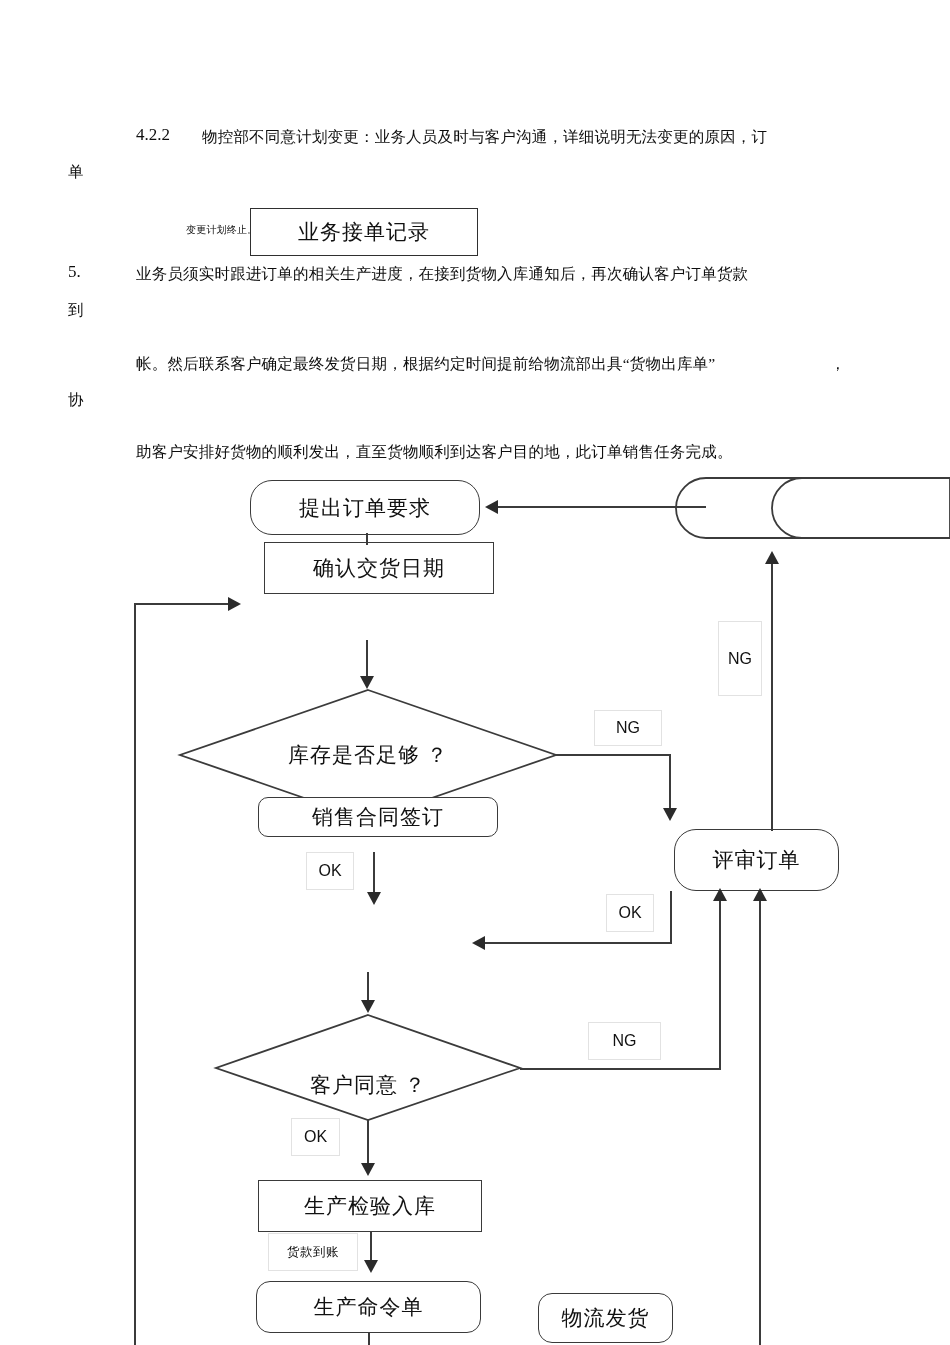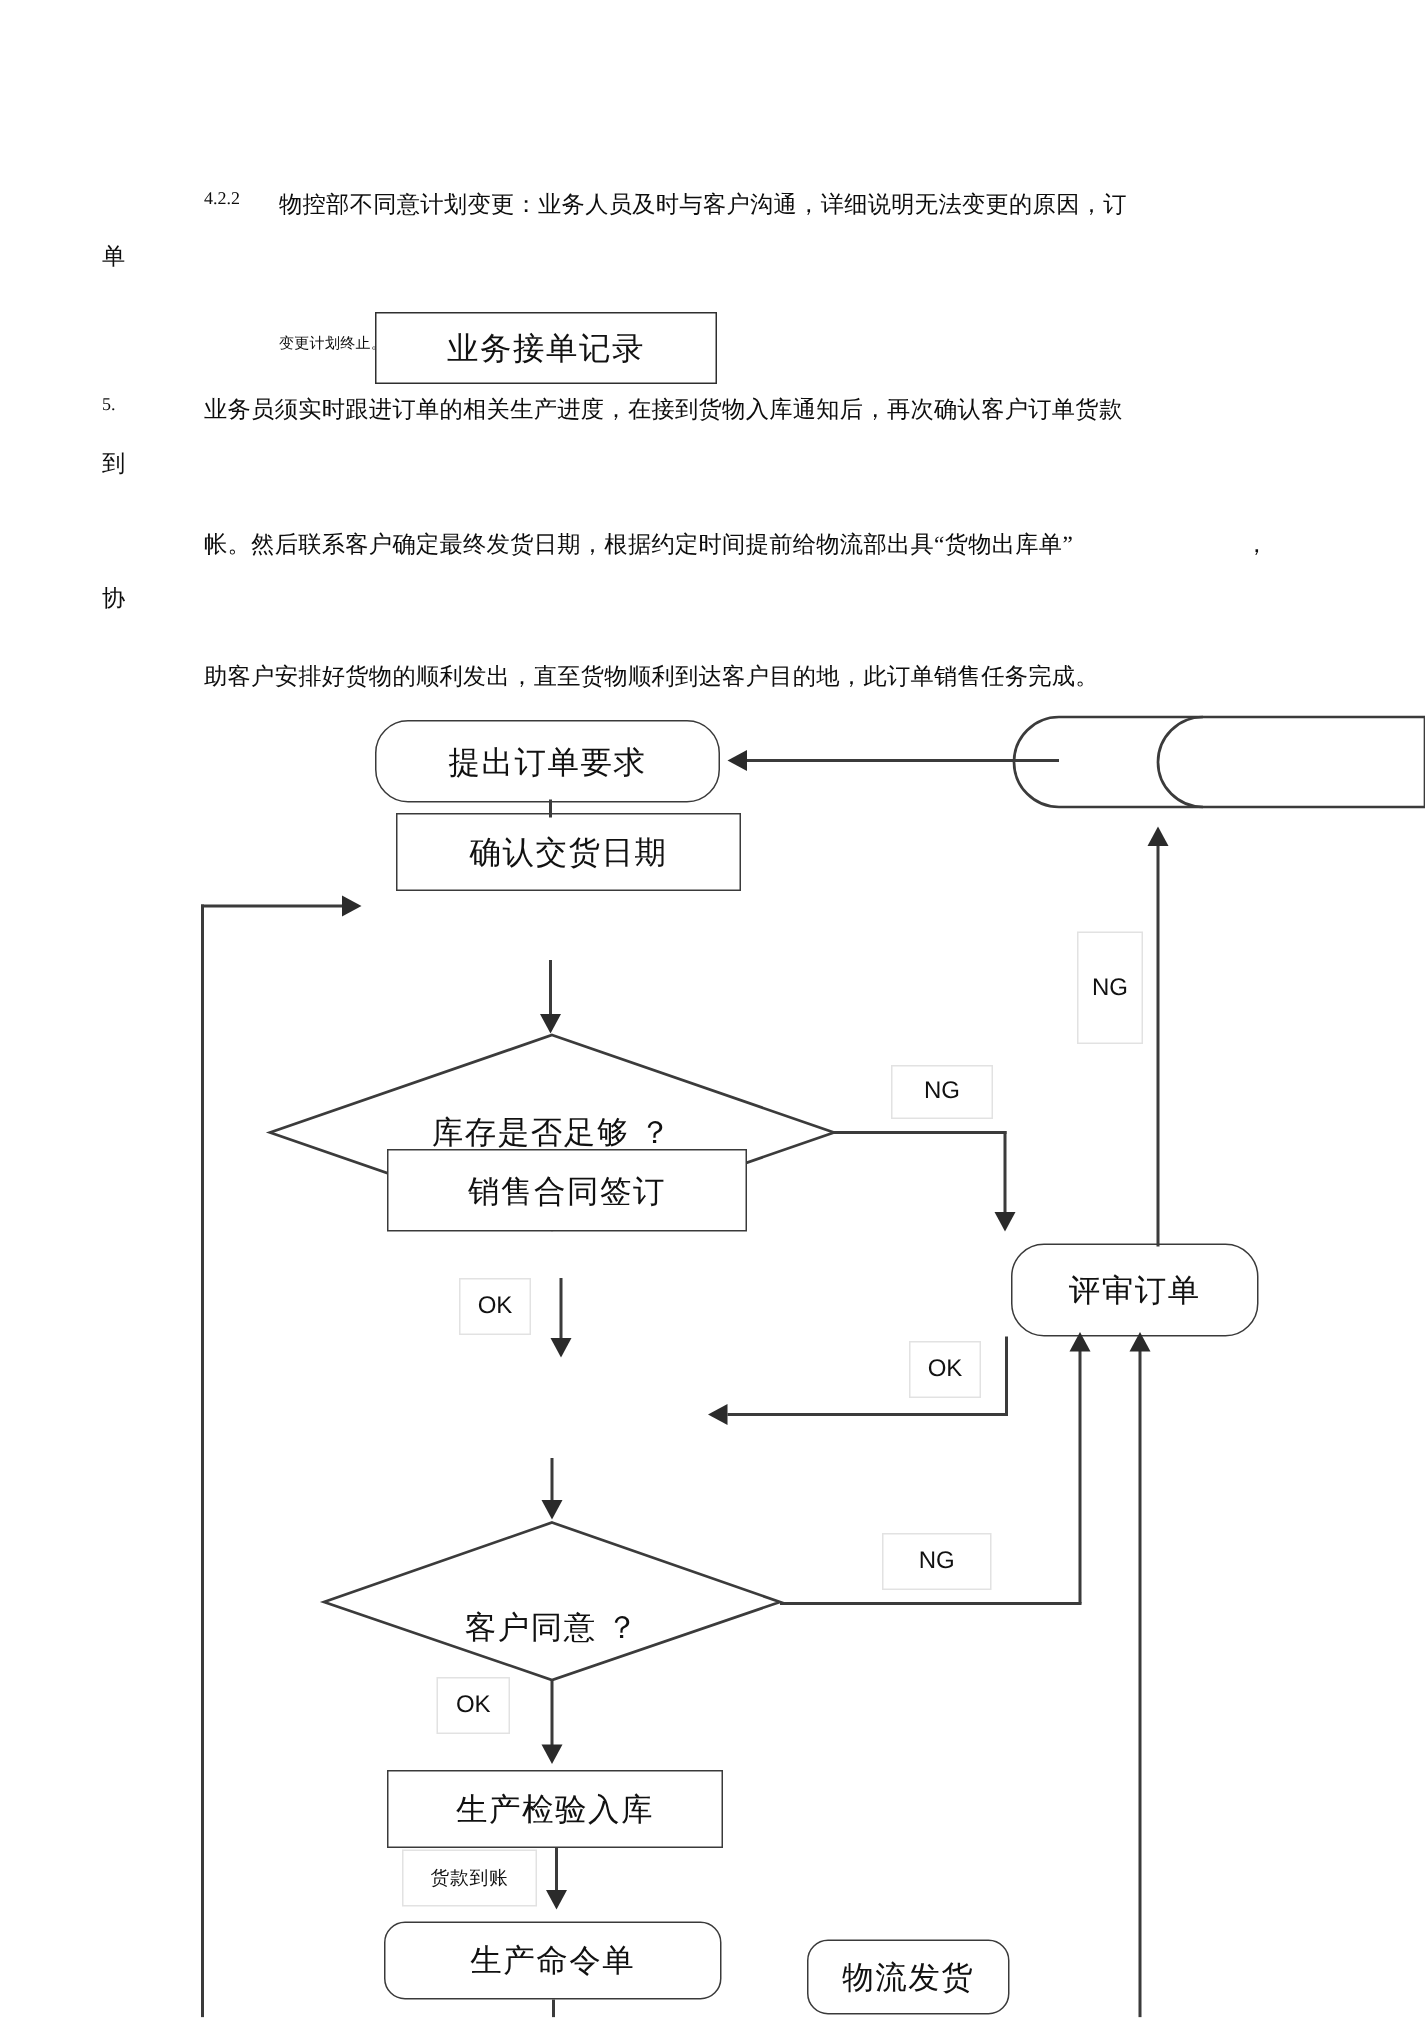--- a/index.html
+++ b/index.html
@@ -25,21 +25,21 @@
     position: absolute;
     font-size: 15.5px;
     line-height: 1.5;
     letter-spacing: 0.2px;
     color: #0d0d0d;
     white-space: pre;
   }
 
   .num-label {
     position: absolute;
-    font-size: 12px;
+    font-size: 17px;
     color: #0d0d0d;
   }
 
   
   .node {
     position: absolute;
     box-sizing: border-box;
     background: #ffffff;
     display: flex;
     align-items: center;
@@ -147,21 +147,21 @@
     letter-spacing: 2px;
   }
 </style>
 </head>
 <body>
 
 <div id="page">
 
   <div class="num-label" style="left:136px; top:125px;">4.2.2</div>
 
-  <div class="para" style="left:186px; top:125px;">物控部不同意计划变更：业务人员及时与客户沟通，详细说明无法变更的原因，订</div>
+  <div class="para" style="left:202px; top:125px;">物控部不同意计划变更：业务人员及时与客户沟通，详细说明无法变更的原因，订</div>
 
   <div class="para" style="left:68px; top:160px;">单</div>
 
   <div class="para" style="left:186px; top:222px; font-size:10px;">变更计划终止。</div>
 
   <div class="record-box" style="left:250px; top:208px; width:228px; height:48px;">业务接单记录</div>
 
   <div class="num-label" style="left:68px; top:262px;">5.</div>
 
   <div class="para" style="left:136px; top:262px;">业务员须实时跟进订单的相关生产进度，在接到货物入库通知后，再次确认客户订单货款</div>
@@ -187,21 +187,21 @@
     <path d="M 802,478 A 30 30 0 0 0 802,538" fill="none" stroke="#3b3b3b" stroke-width="1.8"></path>
   </svg>
 
   <div class="node roundbig" style="left:250px; top:480px; width:230px; height:55px;">提出订单要求</div>
 
   <div class="node rect" style="left:264px; top:542px; width:230px; height:52px;">确认交货日期</div>
 
 
   <div class="dnode-label" style="left:180px; top:735px; width:376px; height:40px;">库存是否足够  ？</div>
 
-  <div class="node rect" style="left:258px; top:766px; width:240px; height:55px;">销售合同签订</div>
+  <div class="node rect" style="left:258px; top:797px; width:240px; height:40px;border-radius:10px;">销售合同签订</div>
 
   <div class="node roundbig" style="left:638px; top:829px; width:165px; height:62px;margin-left:36px;">评审订单</div>
 
   <div class="dnode-label" style="left:216px; top:1048px; width:304px; height:40px;margin-top:17px;">客户同意  ？</div>
 
   <div class="node rect" style="left:258px; top:1180px; width:224px; height:52px;">生产检验入库</div>
 
   <div class="node round" style="left:256px; top:1281px; width:225px; height:52px;">生产命令单</div>
 
   <div class="node round" style="left:538px; top:1293px; width:135px; height:50px;">物流发货</div>

